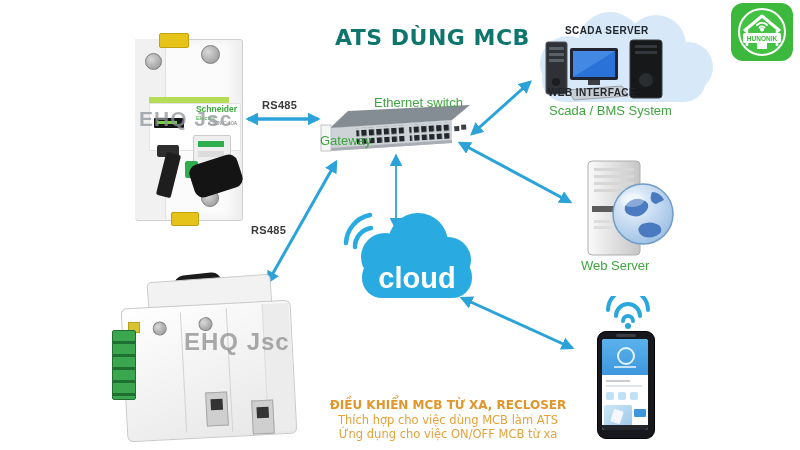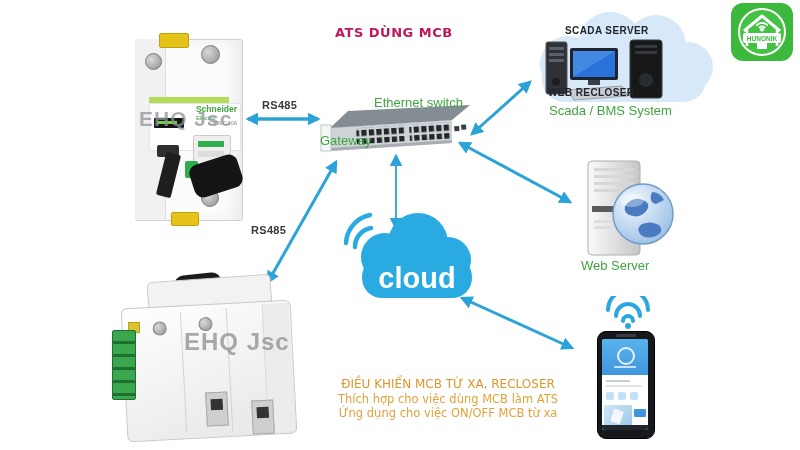--- a/index.html
+++ b/index.html
@@ -2,25 +2,25 @@
 <html><head>
 <meta charset="utf-8">
 <style>
   html,body{margin:0;padding:0;background:#fff;}
   #stage{position:relative;width:800px;height:450px;background:#ffffff;overflow:hidden;
          font-family:"Liberation Sans","DejaVu Sans",sans-serif;}
   .abs{position:absolute;}
   .glabel{color:#3FA53F;font-size:13px;}
   .rslabel{color:#3a3a3a;font-size:11px;font-weight:bold;letter-spacing:.3px;}
   .wm{color:#8f959c;opacity:.75;font-weight:bold;letter-spacing:1px;white-space:nowrap;}
-  .title{color:#be185d;font-weight:bold;font-size:13px;letter-spacing:.5px;
+  .title{color:#0f766e;font-weight:bold;font-size:22px;letter-spacing:.5px;
          font-family:"DejaVu Sans","Liberation Sans",sans-serif;}
   .desc{color:#E3A23A;font-size:11.5px;line-height:14.5px;text-align:center;
         font-family:"DejaVu Sans","Liberation Sans",sans-serif;}
-  .desc .b{font-weight:normal;color:#E0962B;font-size:12px;}
+  .desc .b{font-weight:bold;color:#E0962B;font-size:12px;margin-top:21px;}
   .scadatxt{color:#20242b;font-weight:bold;font-size:10px;letter-spacing:.4px;white-space:nowrap;}
   .screw{border-radius:50%;background:radial-gradient(circle at 35% 35%,#d9d9d9,#8f8f8f);border:1px solid #7e7e7e;}
   .clip{background:#E5C318;border:1px solid #c0a20c;border-radius:2px;}
 </style>
 </head>
 <body>
 
 <div id="stage">
 
   <svg class="abs" style="left:0;top:0;z-index:1" width="800" height="450" viewBox="0 0 800 450">
@@ -148,21 +148,21 @@
       <polygon points="40,78 94,74 100,84 46,88" fill="#c9ced4" stroke="#9aa0a6" stroke-width="1"></polygon>
     </g>
     <g>
       <rect x="102" y="28" width="32" height="58" rx="3" fill="#17181a" stroke="#3c3f42" stroke-width="1"></rect>
       <rect x="107" y="33" width="22" height="3" fill="#34383c"></rect>
       <rect x="107" y="39" width="22" height="3" fill="#34383c"></rect>
       <circle cx="118" cy="68" r="7" fill="#2a2d30"></circle>
     </g>
   </svg>
   <div class="abs scadatxt" style="left:565px;top:25px;z-index:3">SCADA SERVER</div>
-  <div class="abs scadatxt" style="left:548px;top:87px;z-index:3">WEB RECLOSER</div>
+  <div class="abs scadatxt" style="left:548px;top:87px;z-index:3">WEB INTERFACE</div>
   <div class="abs glabel" style="left:543px;top:103px;width:135px;text-align:center;z-index:3">Scada / BMS System</div>
 
   <svg class="abs" style="left:580px;top:158px;z-index:2" width="100" height="105" viewBox="0 0 100 105">
     <defs>
       <linearGradient id="towergrad" x1="0" y1="0" x2="1" y2="0">
         <stop offset="0" stop-color="#fafafa"></stop>
           <stop offset="1" stop-color="#c6c6c6"></stop>
       </linearGradient>
       <radialGradient id="globegrad" cx="35%" cy="30%" r="75%">
         <stop offset="0" stop-color="#f2f8ff"></stop>

